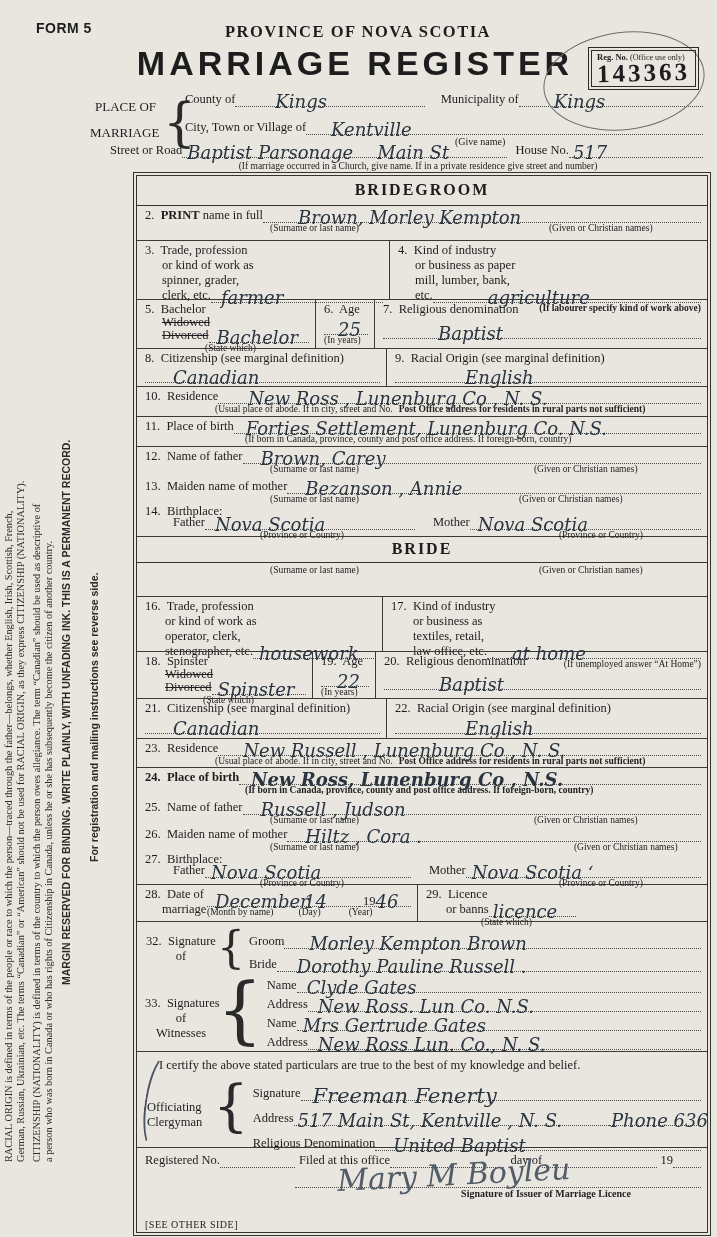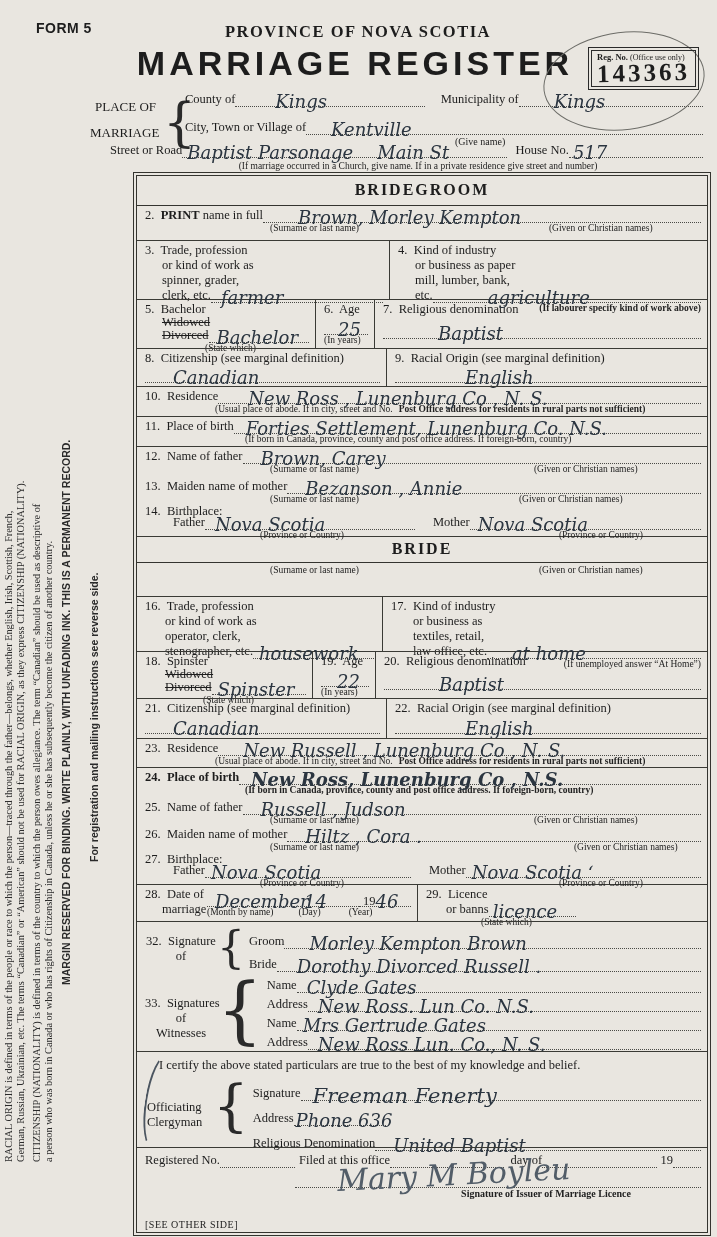--- a/index.html
+++ b/index.html
@@ -484,21 +484,21 @@
         <div style="flex:1;padding-left:4px;">
           <div class="flexline" style="height:23px;">
                 <span class="lbl">Groom</span>
             <span class="wl" style="padding-left:25px;">
                   <span class="hw big">Morley Kempton   Brown</span>
                 </span>
               </div>
           <div class="flexline" style="height:23px;">
                 <span class="lbl">Bride</span>
             <span class="wl" style="padding-left:20px;">
-                  <span class="hw big">Dorothy   Divorced   Russell .</span>
+                  <span class="hw big">Dorothy   Pauline   Russell .</span>
                 </span>
               </div>
         </div>
       </div>
     </div>
 
     <div class="row norb" style="height:80px;padding-top:2px;">
       <div class="cols">
         <div style="width:72px;text-align:center;padding-top:22px;">
           <div class="lbl"><span>33.</span>&nbsp; <span>Signatures</span></div>
@@ -546,20 +546,23 @@
         <div class="brace" style="font-size:56px;line-height:60px;">{</div>
         <div style="flex:1;padding-left:4px;">
           <div class="flexline" style="height:25px;">
                 <span class="lbl">Signature</span>
             <span class="wl" style="padding-left:12px;">
                   <span class="hw big" style="font-size:21px;">Freeman   Fenerty</span>
                 </span>
               </div>
           <div class="flexline" style="height:25px;">
                 <span class="lbl">Address</span>
+            <span class="wl" style="padding-left:4px;">
+                  <span class="hw big">517  Main St,   Kentville ,   N. S.</span>
+                </span>
             <span class="wl" style="max-width:90px;padding-left:2px;">
                   <span class="hw big">Phone 636</span>
                 </span>
               </div>
           <div class="flexline" style="height:25px;">
                 <span class="lbl">Religious Denomination</span>
             <span class="wl" style="padding-left:18px;">
                   <span class="hw big">United  Baptist</span>
                 </span>
               </div>

